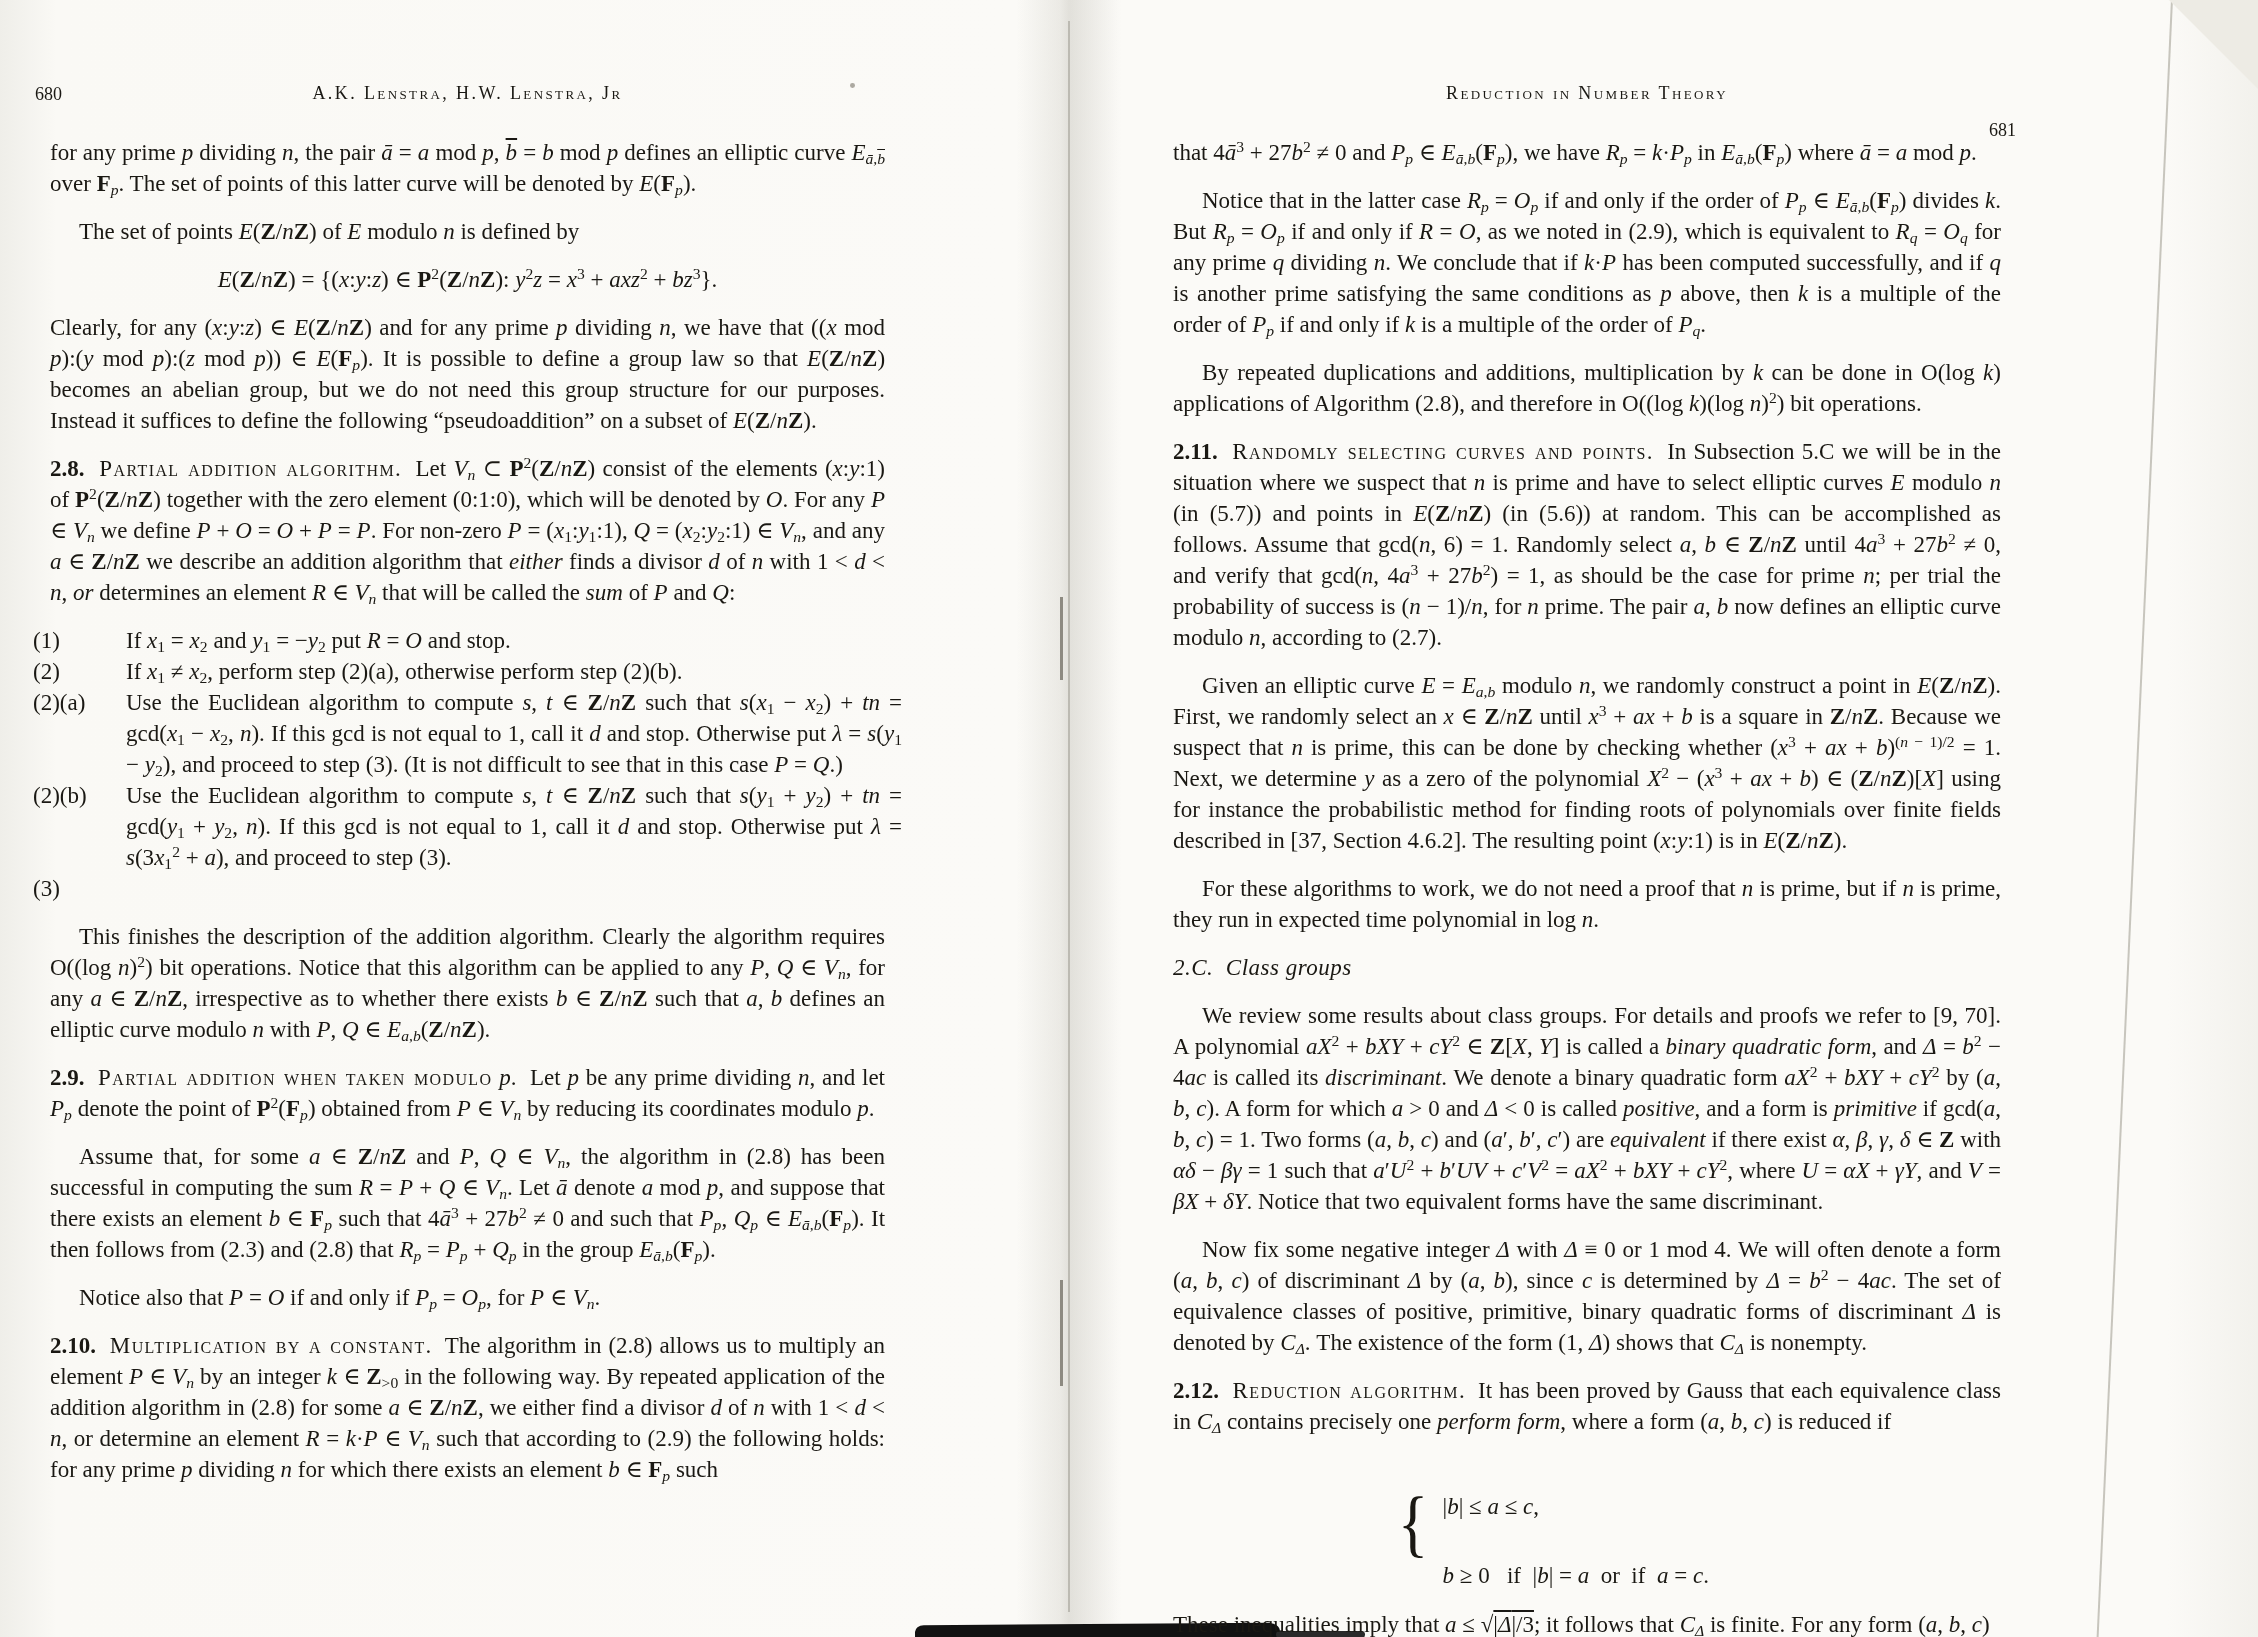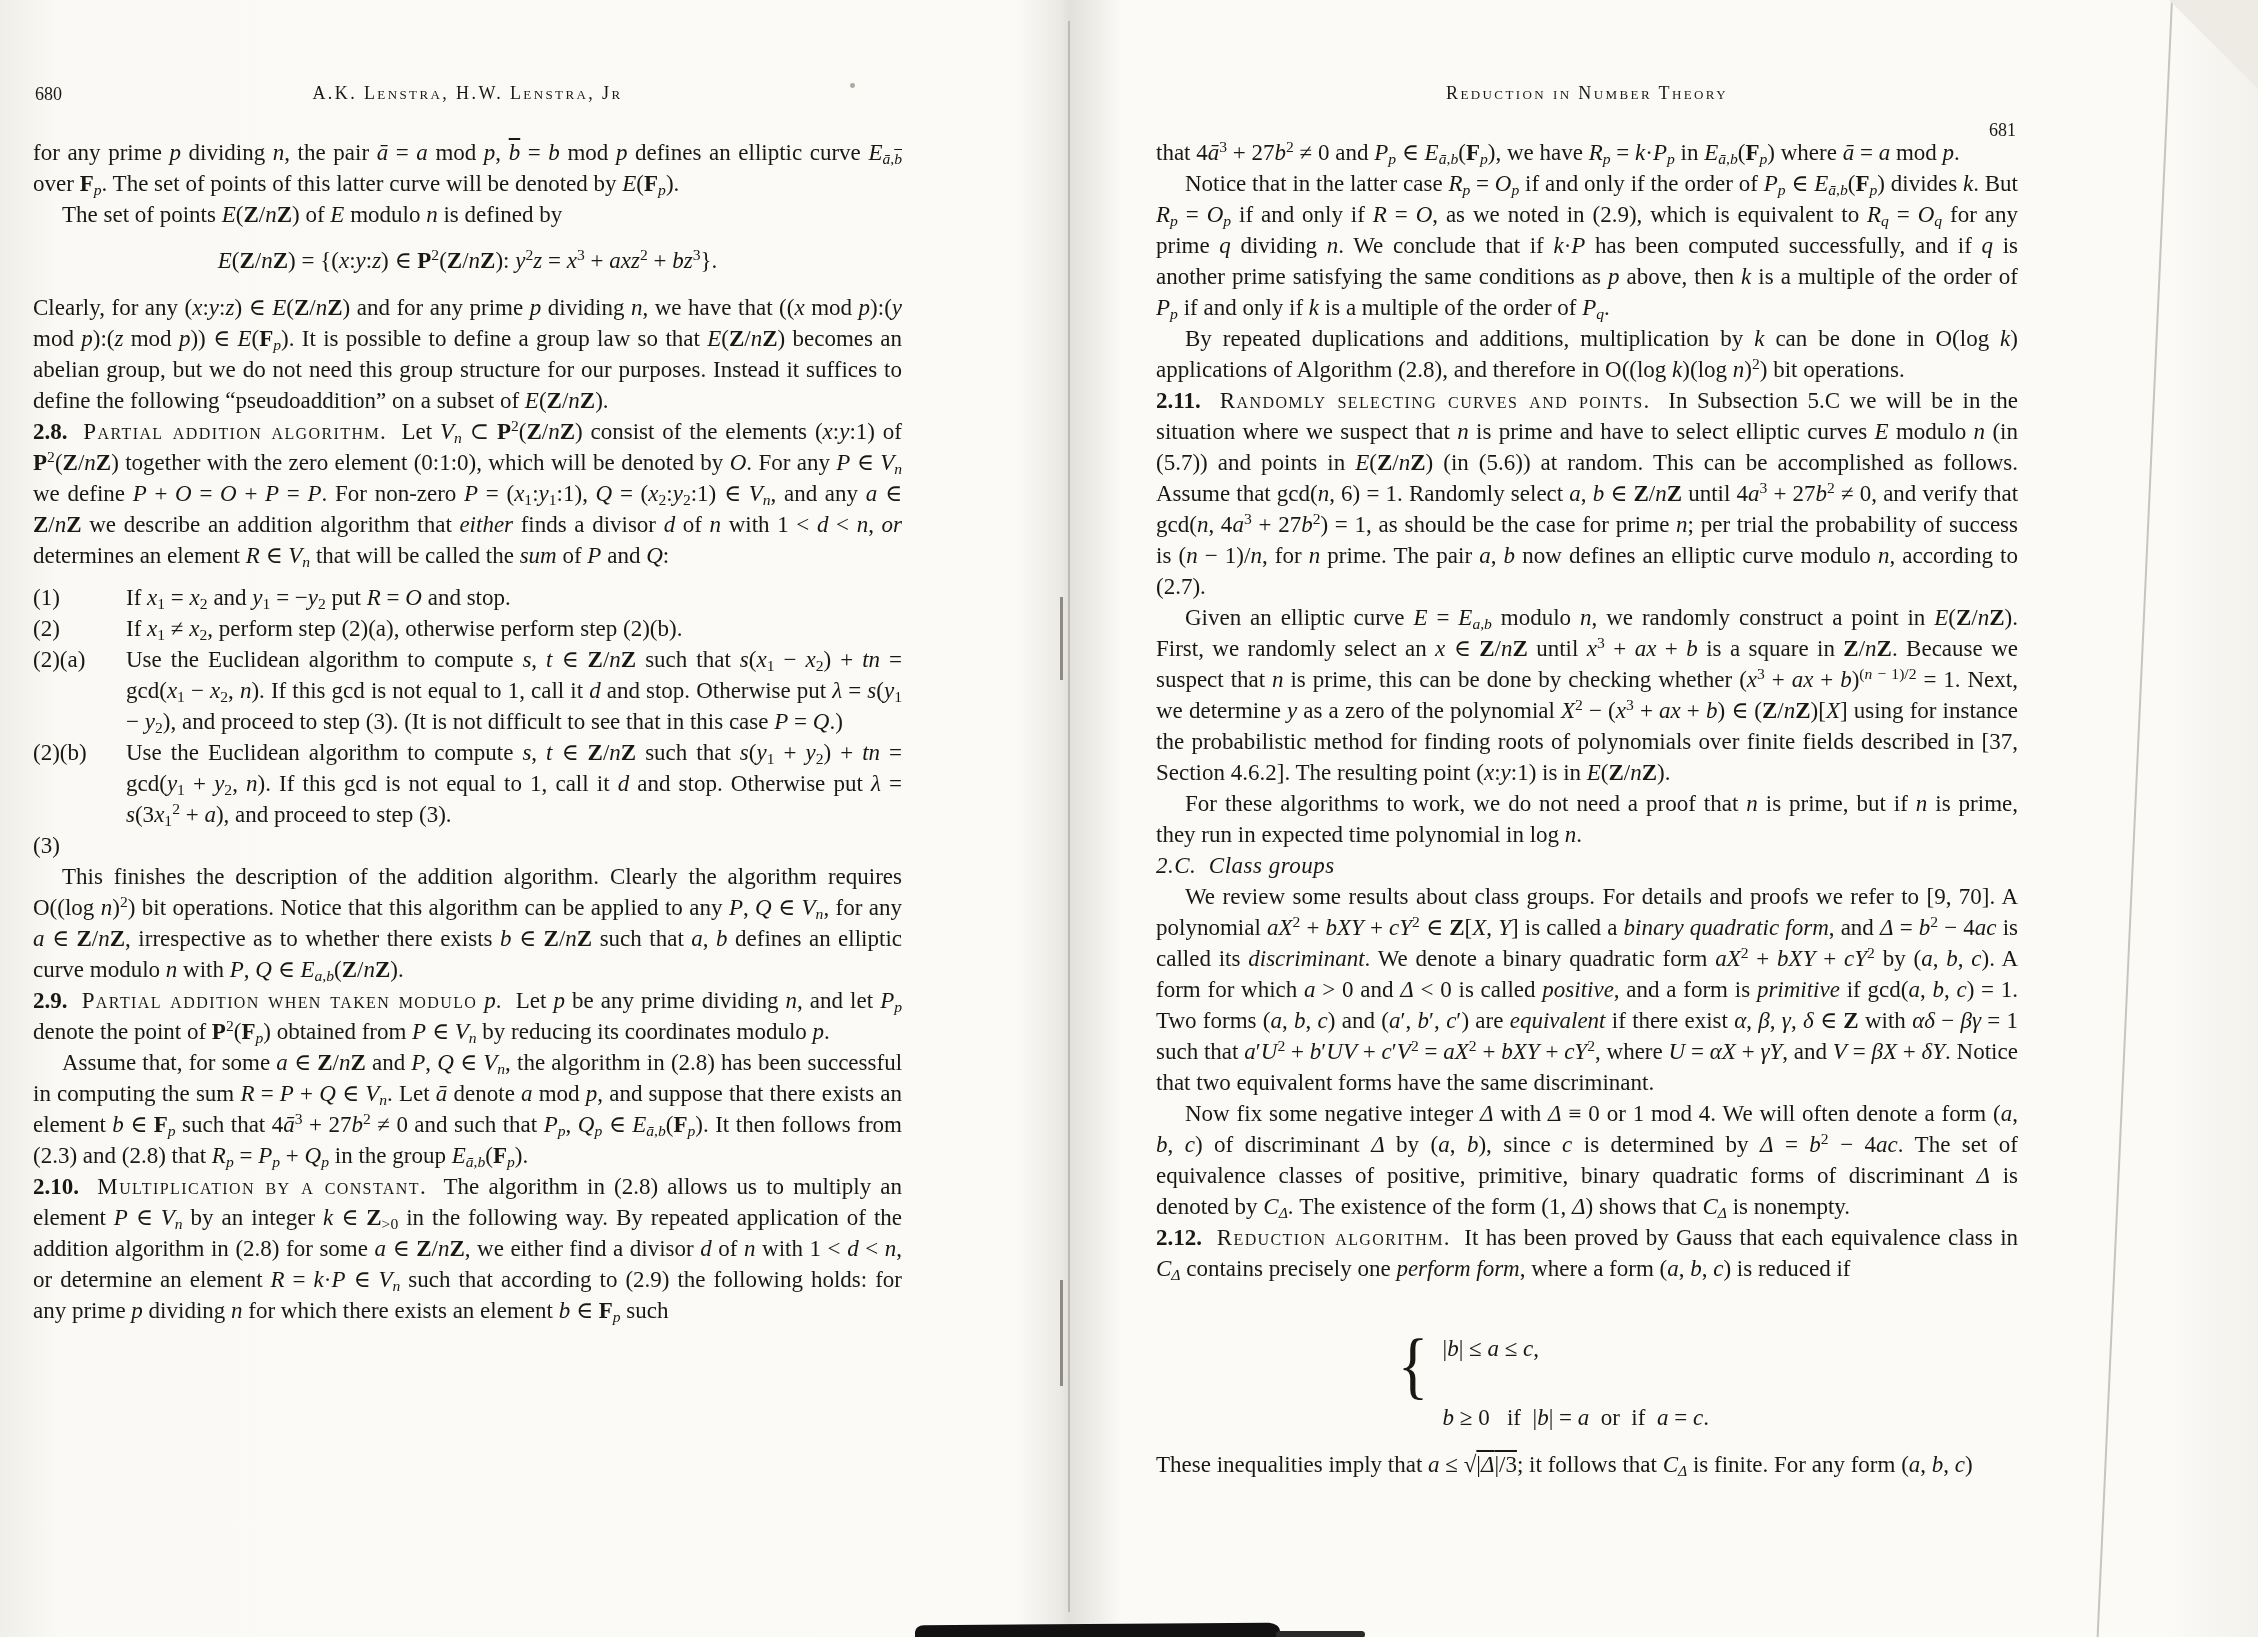--- a/index.html
+++ b/index.html
@@ -27,21 +27,21 @@
   
   .page{position:absolute;top:83px;}
   .page-left{left:33px;width:869px;}
   .page-right{left:1156px;width:862px;}
   .running-head{position:relative;height:33px;font-size:18px;}
   .running-head .pageno{position:absolute;top:1px;}
   .running-head .pageno.pos-left{left:1.9px;}
   .running-head .pageno.pos-right{right:1.9px;margin-top:36px;}
   .running-head .head-title{display:block;text-align:center;font-variant:small-caps;letter-spacing:2.4px;}
   .page-body{margin-top:21px;font-size:23px;line-height:31px;text-align:justify;}
-  p.para{margin:0;}
+  p.para{margin:17px;}
   .indent{text-indent:29px;}
   .sect{margin-top:25px;}
   .halfgap{margin-top:12.6px;}
   .equation{text-align:center;margin:14.5px 0 16.4px;text-indent:0;}
   .steps{margin-top:11.6px;}
   .step{display:flex;}
   .step .lbl{flex:0 0 93px;}
   .step .txt{flex:1;text-align:justify;}
   .subsec{margin-top:50px;margin-bottom:25px;font-style:italic;letter-spacing:0.5px;}
   .system{margin:11.6px 0 15.4px 239px;display:flex;align-items:center;text-align:left;}
@@ -95,20 +95,21 @@
         <span class="lbl">(2)(b)</span>
         <span class="txt">Use the Euclidean algorithm to compute <i>s</i>, <i>t</i> ∈ <b>Z</b>/<i>n</i><b>Z</b> such that <i>s</i>(<i>y</i><sub>1</sub> + <i>y</i><sub>2</sub>) + <i>tn</i> = gcd(<i>y</i><sub>1</sub> + <i>y</i><sub>2</sub>, <i>n</i>). If this gcd is not equal to 1, call it <i>d</i> and stop. Otherwise put <i>λ</i> = <i>s</i>(3<i>x</i><sub>1</sub><sup>2</sup> + <i>a</i>), and proceed to step (3).</span>
       </div>
       <div class="step">
         <span class="lbl">(3)</span>
       </div>
     </div>
     <p class="para indent halfgap">This finishes the description of the addition algorithm. Clearly the algorithm requires O((log <i>n</i>)<sup>2</sup>) bit operations. Notice that this algorithm can be applied to any <i>P</i>, <i>Q</i> ∈ <i>V</i><sub><i>n</i></sub>, for any <i>a</i> ∈ <b>Z</b>/<i>n</i><b>Z</b>, irrespective as to whether there exists <i>b</i> ∈ <b>Z</b>/<i>n</i><b>Z</b> such that <i>a</i>, <i>b</i> defines an elliptic curve modulo <i>n</i> with <i>P</i>, <i>Q</i> ∈ <i>E</i><sub><i>a</i>,<i>b</i></sub>(<b>Z</b>/<i>n</i><b>Z</b>).</p>
     <p class="para sect"><b>2.9.</b>&nbsp; <sc>Partial addition when taken modulo</sc> <i>p</i>.&nbsp; Let <i>p</i> be any prime dividing <i>n</i>, and let <i>P</i><sub><i>p</i></sub> denote the point of <b>P</b><sup>2</sup>(<b>F</b><sub><i>p</i></sub>) obtained from <i>P</i> ∈ <i>V</i><sub><i>n</i></sub> by reducing its coordinates modulo <i>p</i>.</p>
     <p class="para indent">Assume that, for some <i>a</i> ∈ <b>Z</b>/<i>n</i><b>Z</b> and <i>P</i>, <i>Q</i> ∈ <i>V</i><sub><i>n</i></sub>, the algorithm in (2.8) has been successful in computing the sum <i>R</i> = <i>P</i> + <i>Q</i> ∈ <i>V</i><sub><i>n</i></sub>. Let <i>ā</i> denote <i>a</i> mod <i>p</i>, and suppose that there exists an element <i>b</i> ∈ <b>F</b><sub><i>p</i></sub> such that 4<i>ā</i><sup>3</sup> + 27<i>b</i><sup>2</sup> ≠ 0 and such that <i>P</i><sub><i>p</i></sub>, <i>Q</i><sub><i>p</i></sub> ∈ <i>E</i><sub><i>ā</i>,<i>b</i></sub>(<b>F</b><sub><i>p</i></sub>). It then follows from (2.3) and (2.8) that <i>R</i><sub><i>p</i></sub> = <i>P</i><sub><i>p</i></sub> + <i>Q</i><sub><i>p</i></sub> in the group <i>E</i><sub><i>ā</i>,<i>b</i></sub>(<b>F</b><sub><i>p</i></sub>).</p>
+    <p class="para indent">Notice also that <i>P</i> = <i>O</i> if and only if <i>P</i><sub><i>p</i></sub> = <i>O</i><sub><i>p</i></sub>, for <i>P</i> ∈ <i>V</i><sub><i>n</i></sub>.</p>
     <p class="para sect"><b>2.10.</b>&nbsp; <sc>Multiplication by a constant</sc>.&nbsp; The algorithm in (2.8) allows us to multiply an element <i>P</i> ∈ <i>V</i><sub><i>n</i></sub> by an integer <i>k</i> ∈ <b>Z</b><sub>&gt;0</sub> in the following way. By repeated application of the addition algorithm in (2.8) for some <i>a</i> ∈ <b>Z</b>/<i>n</i><b>Z</b>, we either find a divisor <i>d</i> of <i>n</i> with 1 &lt; <i>d</i> &lt; <i>n</i>, or determine an element <i>R</i> = <i>k</i>·<i>P</i> ∈ <i>V</i><sub><i>n</i></sub> such that according to (2.9) the following holds: for any prime <i>p</i> dividing <i>n</i> for which there exists an element <i>b</i> ∈ <b>F</b><sub><i>p</i></sub> such</p>
   </div>
 </section>
 
 <section class="page page-right">
   <header class="running-head">
     <span class="head-title">Reduction in Number Theory</span>
     <span class="pageno pos-right">681</span>
   </header>
   <div class="page-body">

